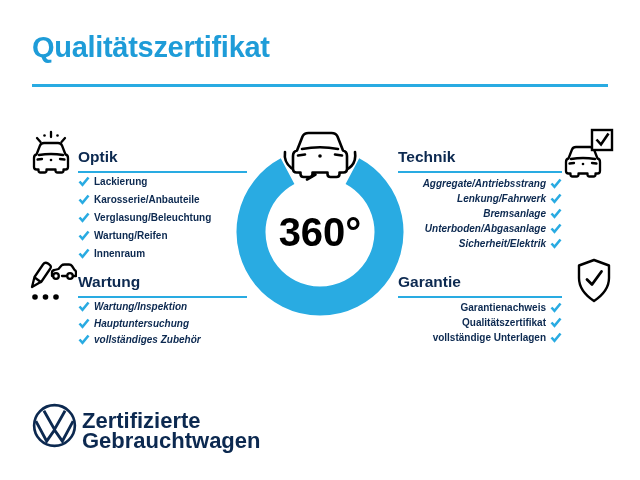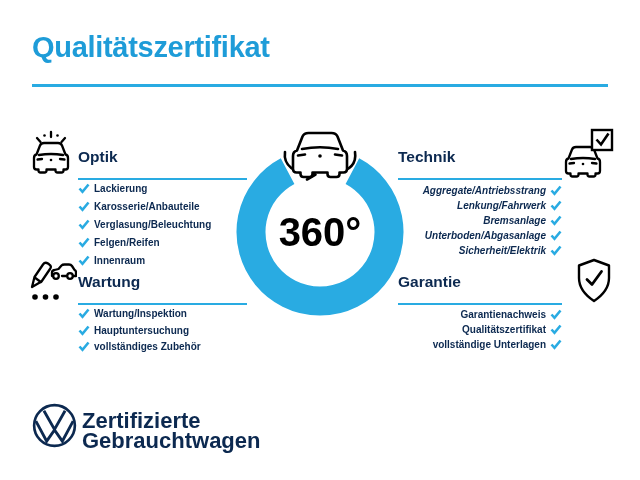--- a/index.html
+++ b/index.html
@@ -14,40 +14,40 @@
   }
   .title{
     position:absolute;left:32px;top:33px;margin:0;
     font-size:29px;line-height:1;font-weight:700;color:var(--accent);letter-spacing:-0.3px;
   }
   .toprule{position:absolute;left:32px;top:84px;width:576px;height:3px;background:var(--ring);}
 
   .sec{position:absolute;}
   .sec h2{
     margin:0;font-size:15.5px;line-height:21px;font-weight:700;color:var(--navy);
-    padding-bottom:11px;border-bottom:2.5px solid var(--ring);
+    padding-bottom:4px;border-bottom:2.5px solid var(--ring);
   }
   .sec.right h2{text-align:left;}
   .sec ul{list-style:none;margin:0;padding:0;}
   .sec li{
     display:flex;gap:4px;
     font-size:10px;font-weight:700;color:var(--navy);white-space:nowrap;
   }
   .sec.right li{justify-content:flex-end;}
   .check{color:var(--ring);flex:0 0 auto;display:block;}
 
   #sec-optik{left:78px;top:146px;width:169px;}
   #sec-optik ul{margin-top:3px;}
   #sec-optik li{height:18px;}
   #sec-technik{left:398px;top:146px;width:164px;}
   #sec-technik ul{margin-top:5px;}
   #sec-technik li{height:15px;font-style:italic;}
   #sec-wartung{left:78px;top:271px;width:169px;}
   #sec-wartung ul{margin-top:3px;}
-  #sec-wartung li{height:16.5px;}
+  #sec-wartung li{height:16.5px;font-style:italic;}
   #sec-garantie{left:398px;top:271px;width:164px;}
   #sec-garantie ul{margin-top:4px;}
   #sec-garantie li{height:15px;}
 
   .qicon{position:absolute;}
   #icon-optik{left:27px;top:128px;}
   #icon-wartung{left:25px;top:256px;}
   #icon-technik{left:562px;top:128px;}
   #icon-garantie{left:574px;top:257px;}
 
@@ -141,21 +141,21 @@
       <li>
           <svg class="check" width="12" height="11">
             <use href="#chk"></use>
           </svg>
           <span>Verglasung/Beleuchtung</span>
         </li>
       <li>
           <svg class="check" width="12" height="11">
             <use href="#chk"></use>
           </svg>
-          <span>Felgen/Reifen</span>
+          <span>Wartung/Reifen</span>
         </li>
       <li>
           <svg class="check" width="12" height="11">
             <use href="#chk"></use>
           </svg>
           <span>Innenraum</span>
         </li>
     </ul>
   </section>
 

